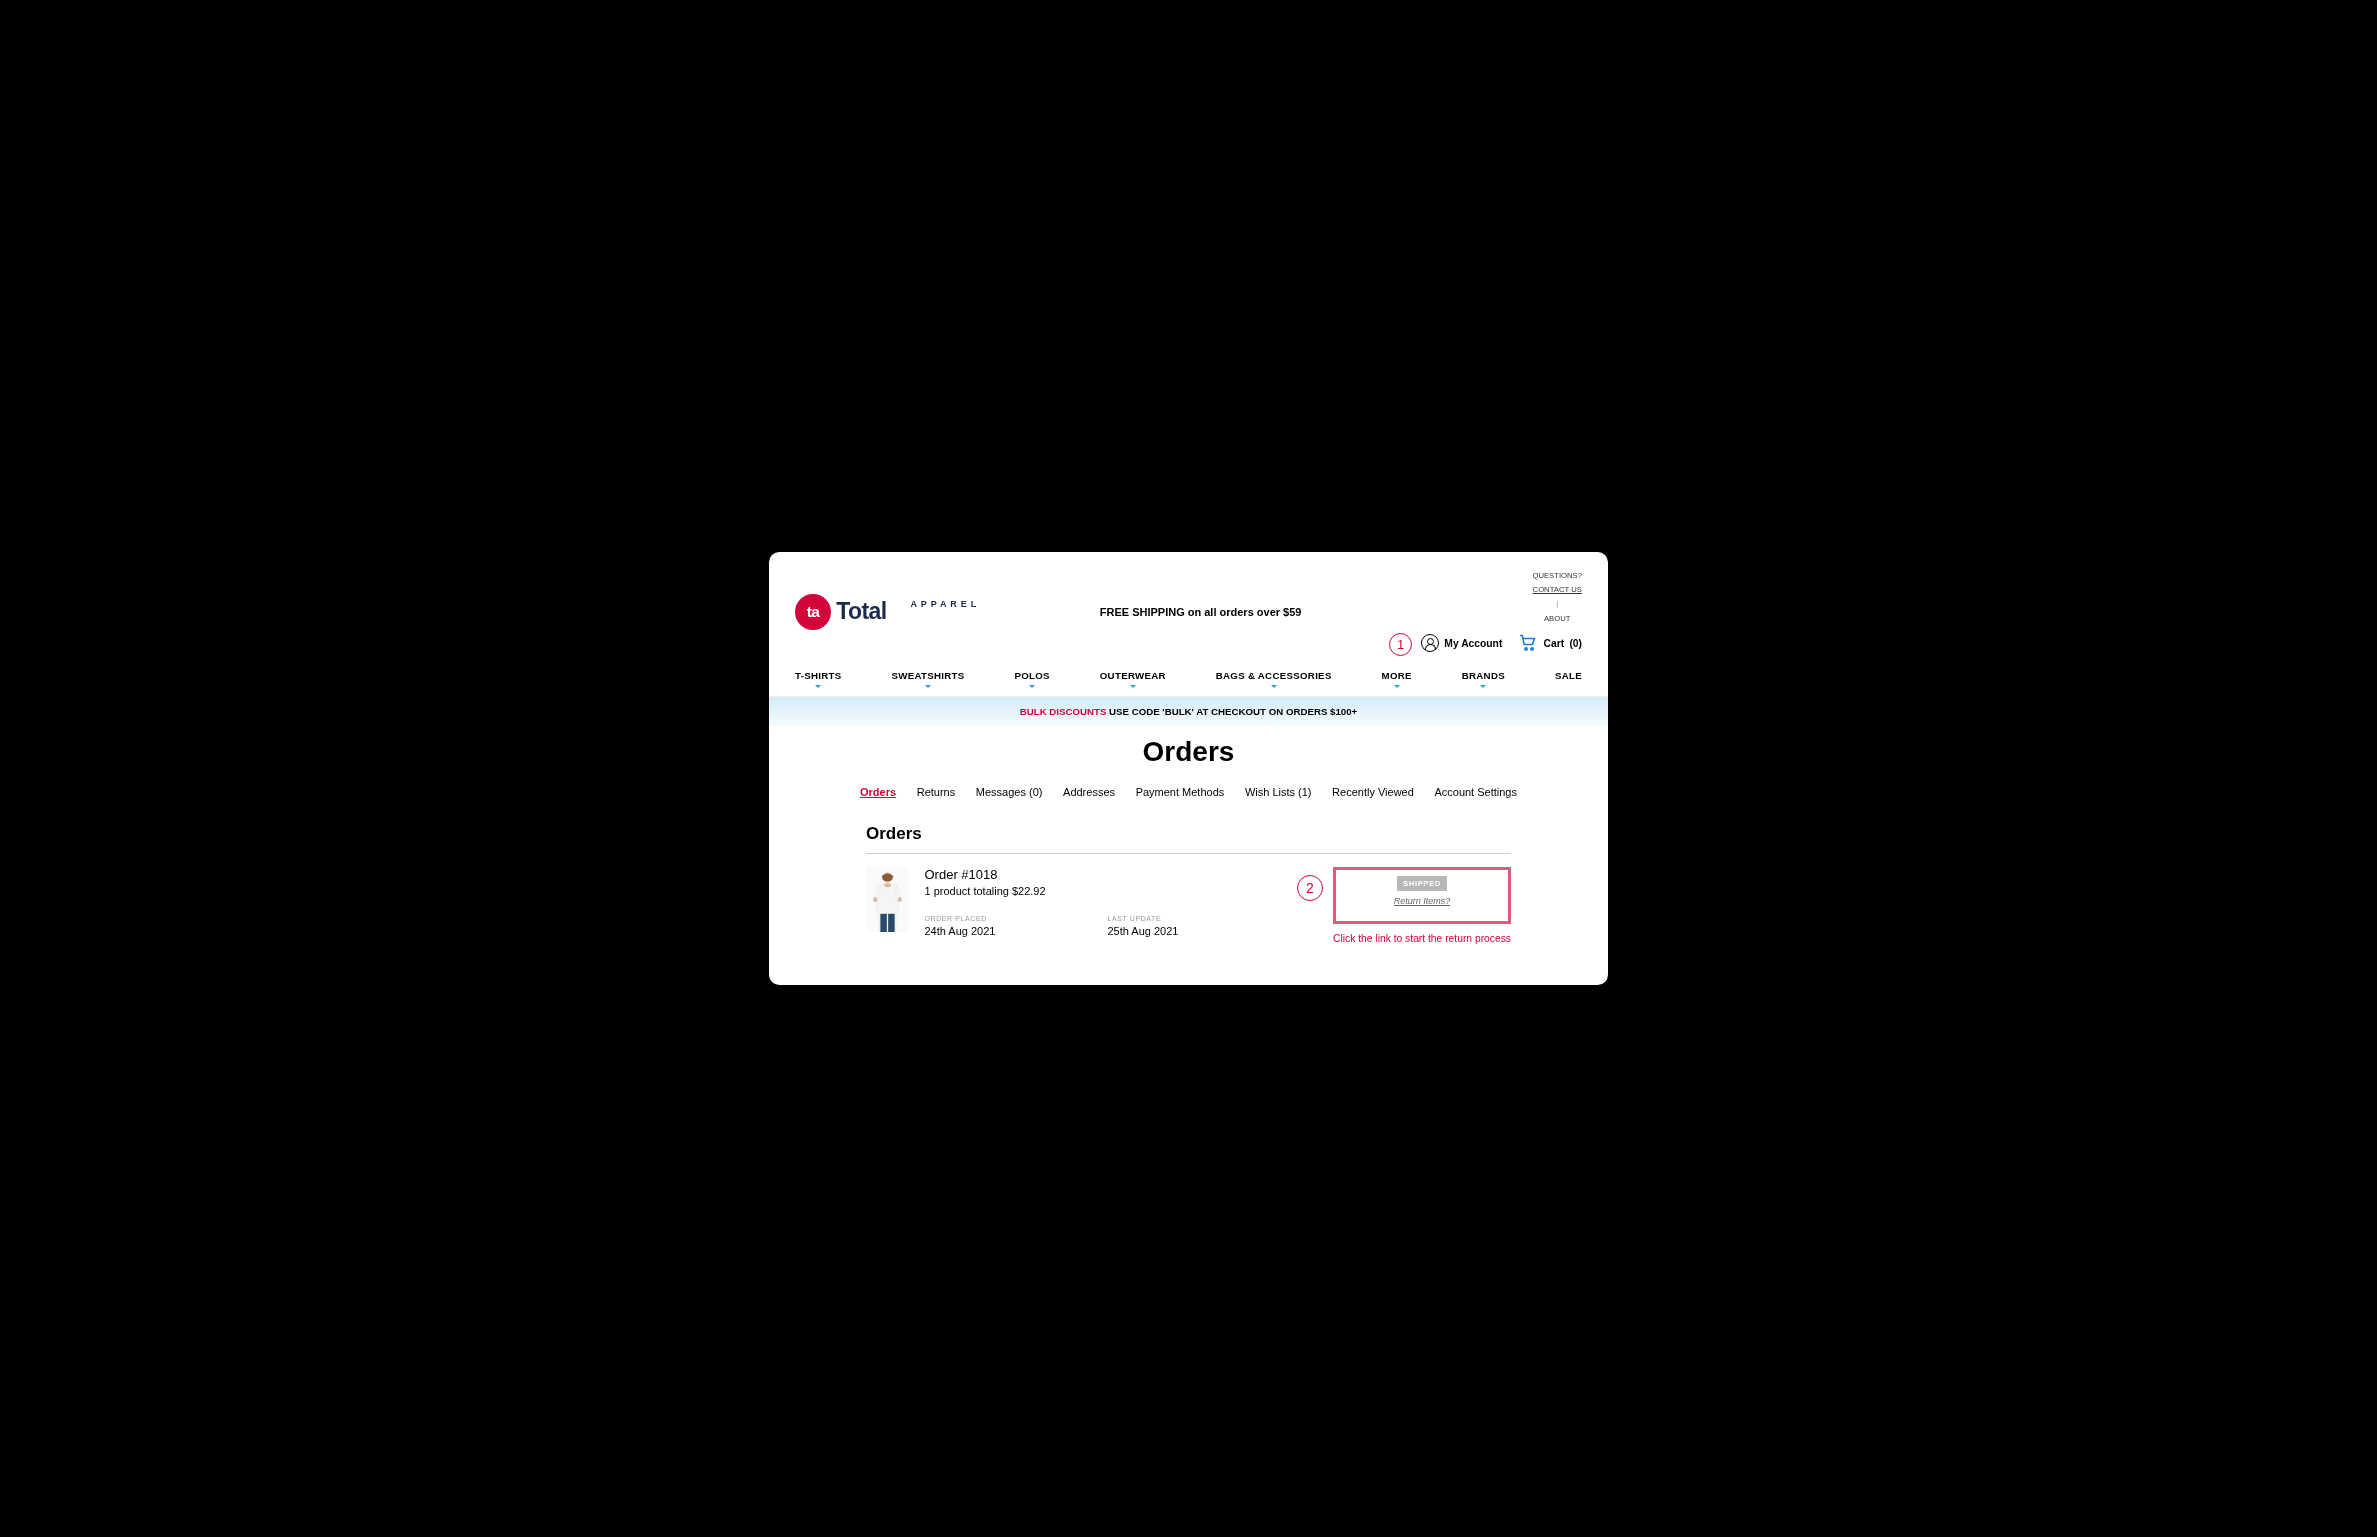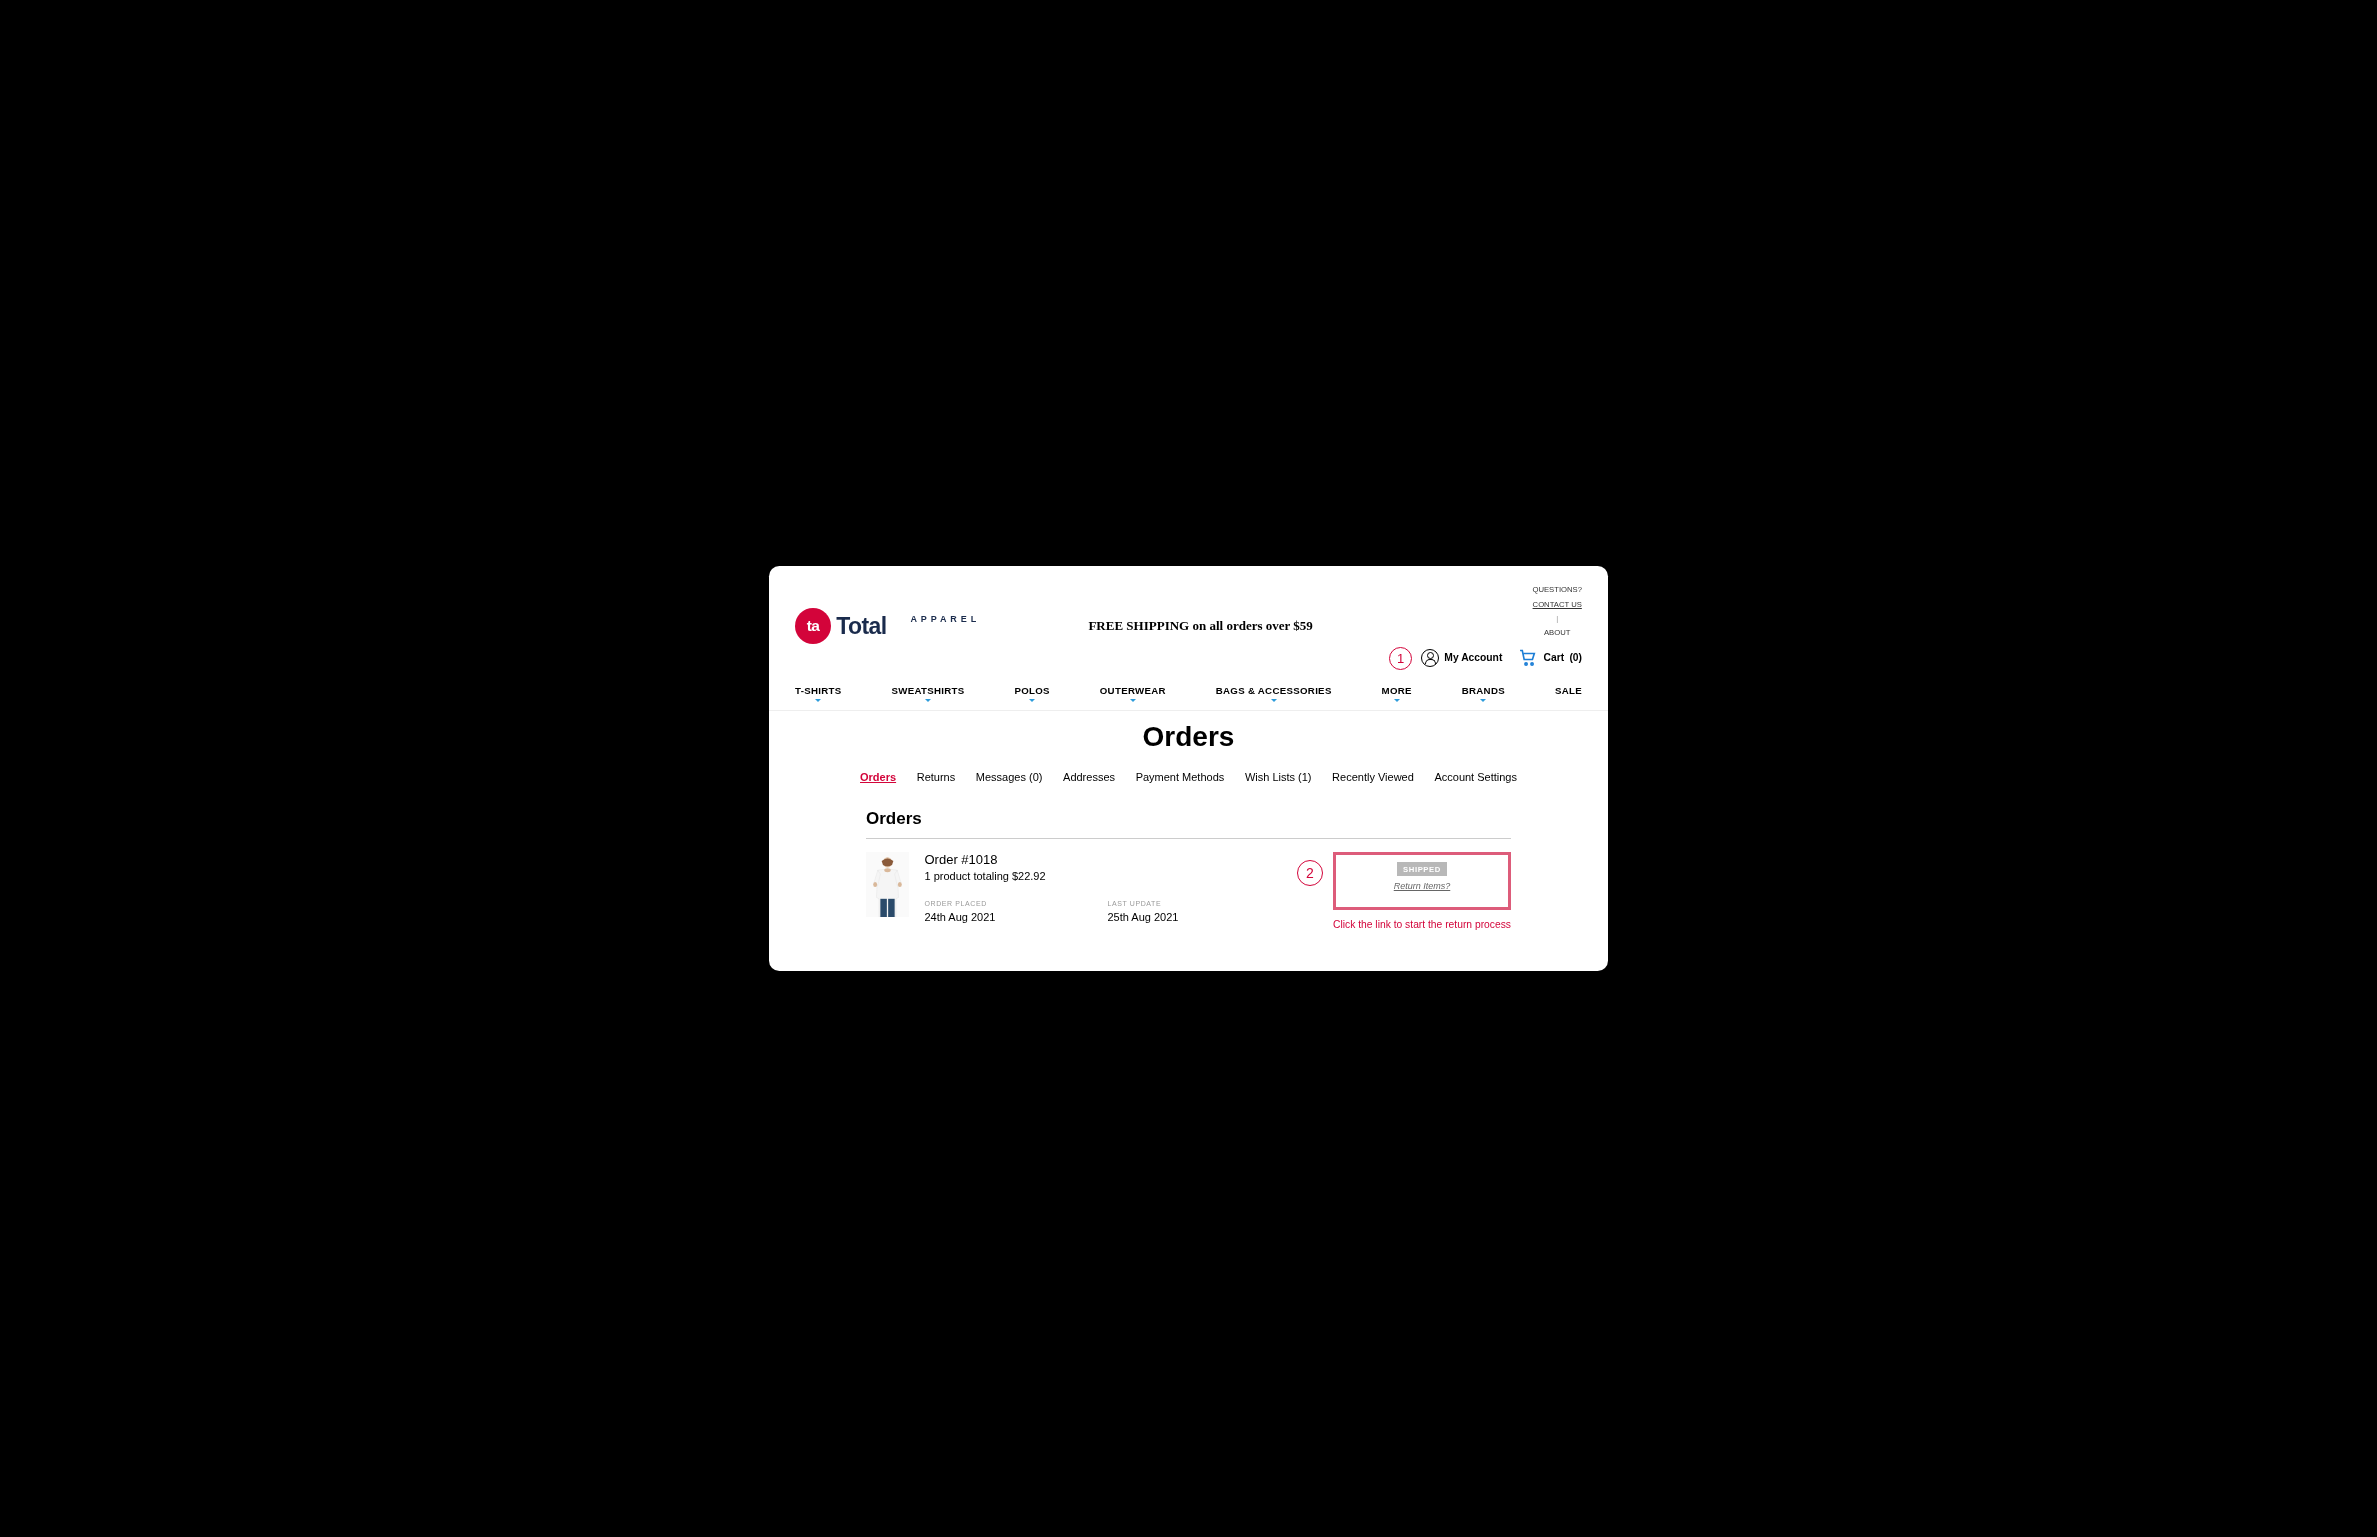--- a/index.html
+++ b/index.html
@@ -65,22 +65,21 @@
 }
 .center-col {
   flex: 1;
   display: flex;
   flex-direction: column;
   align-items: center;
   gap: 6.5px;
 }
 .free-ship {
   font-weight: 700;
-  font-size: 13px;
-  font-family: Liberation Serif, serif;
+  font-size: 11px;
 }
 .search-row {
   width: 100%;
   display: flex;
   align-items: center;
   background: #ededed;
   padding: 0 10.3px;
   height: 31px;
 }
 .search-row input {
@@ -396,20 +395,23 @@
       </div>
     <div class="nav-item">
         <span>BRANDS</span>
         <span class="caret"></span>
       </div>
     <div class="nav-item">
         <span>SALE</span>
       </div>
   </div>
 
+  <div class="promo">
+    <span class="bulk">BULK DISCOUNTS</span><span> USE CODE 'BULK' AT CHECKOUT ON ORDERS $100+</span>
+  </div>
 
 
   <h1 class="page-title">Orders</h1>
 
   <div class="tabs">
     <span class="tab active">Orders</span>
     <span class="tab">Returns</span>
     <span class="tab">Messages (0)</span>
     <span class="tab">Addresses</span>
     <span class="tab">Payment Methods</span>

